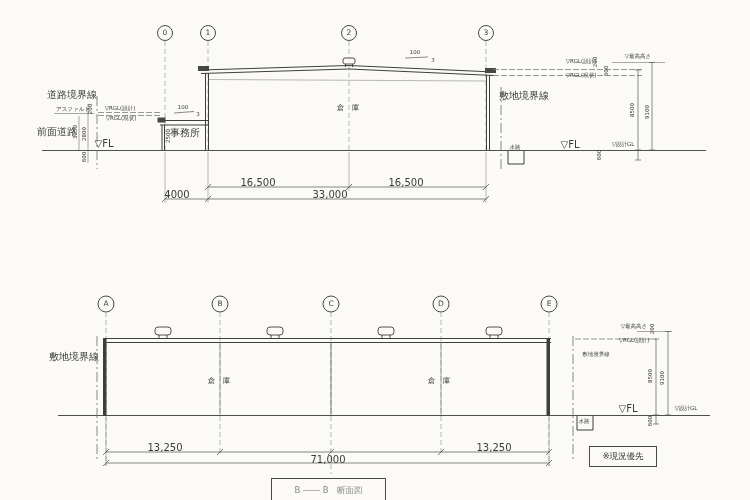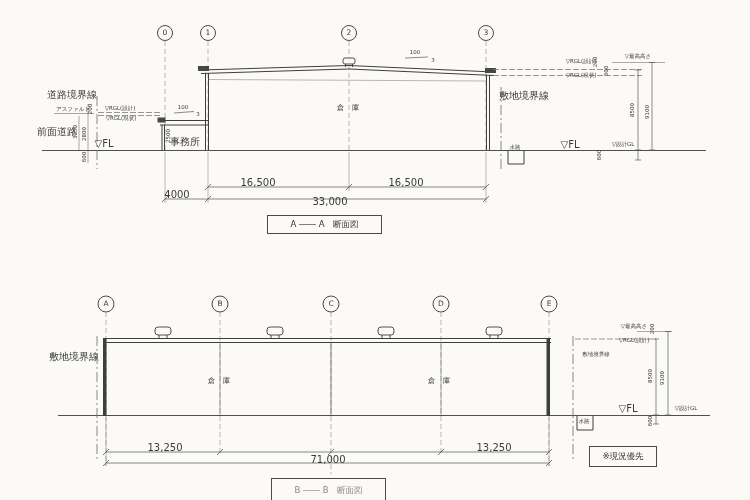--- a/index.html
+++ b/index.html
@@ -198,21 +198,21 @@
 <span class="lbl ctr fs5" style="left:121px;top:119px">▽RGL(現状)</span>
 <span class="lbl rot fs5" style="left:76px;top:132px">3250</span>
 <span class="lbl rot fs5" style="left:85px;top:134px">2800</span>
 <span class="lbl ctr fs6" style="left:57px;top:132px">前面道路</span>
 <span class="lbl ctr fs6" style="left:104px;top:144px">▽FL</span>
 <span class="lbl rot fs5" style="left:85px;top:157px">600</span>
 
 <span class="lbl ctr fs5" style="left:183px;top:108px">100</span>
 <span class="lbl ctr fs5" style="left:198px;top:115px">3</span>
 <span class="lbl rot fs5" style="left:169px;top:136px">2500</span>
-<span class="lbl ctr fs6" style="left:185px;top:142px">事務所</span>
+<span class="lbl ctr fs6" style="left:185px;top:133px">事務所</span>
 
 <span class="lbl ctr fs5" style="left:415px;top:53px">100</span>
 <span class="lbl ctr fs5" style="left:433px;top:61px">3</span>
 <span class="lbl ctr fs7" style="left:348px;top:108px">倉　庫</span>
 
 <span class="lbl ctr fs6" style="left:524px;top:96px">敷地境界線</span>
 <span class="lbl ctr fs5" style="left:581px;top:62px">▽RGL(設計)</span>
 <span class="lbl ctr fs5" style="left:581px;top:76px">▽RGL(現状)</span>
 <span class="lbl ctr fs5" style="left:638px;top:57px">▽最高高さ</span>
 <span class="lbl rot fs5" style="left:596px;top:62px">200</span>
@@ -220,25 +220,22 @@
 <span class="lbl rot fs5" style="left:633px;top:110px">8500</span>
 <span class="lbl rot fs5" style="left:648px;top:112px">9100</span>
 <span class="lbl ctr fs6" style="left:570px;top:145px">▽FL</span>
 <span class="lbl ctr fs5" style="left:623px;top:145px">▽設計GL</span>
 <span class="lbl rot fs5" style="left:600px;top:155px">600</span>
 <span class="lbl ctr fs5" style="left:515px;top:148px">水路</span>
 
 <span class="lbl ctr fs6" style="left:258px;top:183px">16,500</span>
 <span class="lbl ctr fs6" style="left:406px;top:183px">16,500</span>
 <span class="lbl ctr fs6" style="left:177px;top:195px">4000</span>
-<span class="lbl ctr fs6" style="left:330px;top:202px">33,000</span>
-
-<div class="box fs8" style="left:267px;top:215px;width:113px;height:17px">
-  <span>A ―― A　断面図</span>
-</div>
+<span class="lbl ctr fs6" style="left:330px;top:195px">33,000</span>
+
 
 <span class="lbl ctr fs7" style="left:106px;top:304px">A</span>
 <span class="lbl ctr fs7" style="left:220px;top:304px">B</span>
 <span class="lbl ctr fs7" style="left:331px;top:304px">C</span>
 <span class="lbl ctr fs7" style="left:441px;top:304px">D</span>
 <span class="lbl ctr fs7" style="left:549px;top:304px">E</span>
 
 <span class="lbl ctr fs6" style="left:74px;top:357px">敷地境界線</span>
 <span class="lbl ctr fs7" style="left:219px;top:381px">倉　庫</span>
 <span class="lbl ctr fs7" style="left:439px;top:381px">倉　庫</span>

